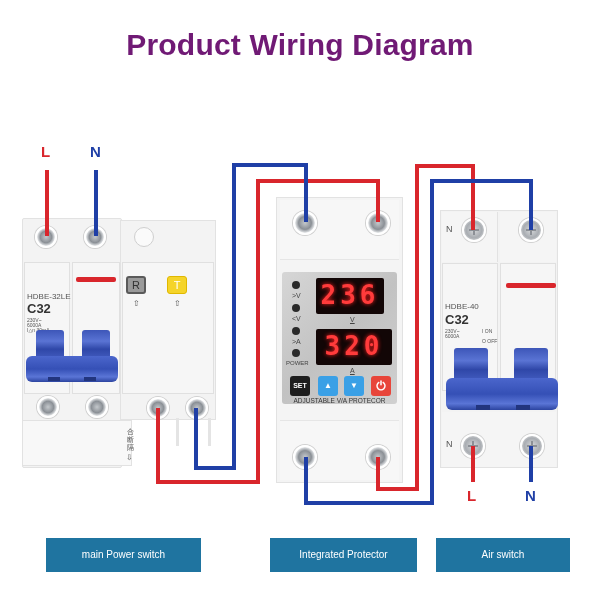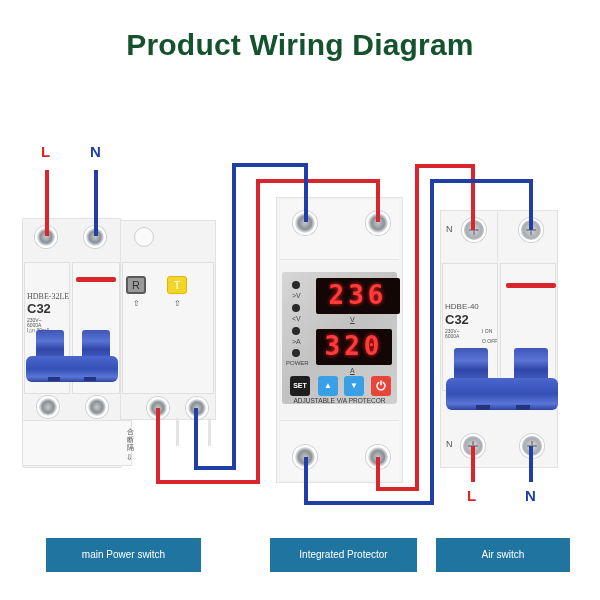--- a/index.html
+++ b/index.html
@@ -2,21 +2,21 @@
 <html><head>
 <meta charset="utf-8">
 <style>
   * { box-sizing: border-box; margin: 0; padding: 0; }
   html, body { width: 600px; height: 600px; background: #ffffff; overflow: hidden; }
   body { position: relative; font-family: "Liberation Sans", sans-serif; }
 
   .title {
     position: absolute; left: 0; top: 28px; width: 600px; text-align: center;
     font-family: "Liberation Sans", sans-serif; font-weight: bold; font-size: 30px;
-    color: #14532d; letter-spacing: 0.2px;
+    color: #701a75; letter-spacing: 0.2px;
   }
 
   svg.wires { position: absolute; left: 0; top: 0; width: 600px; height: 600px; z-index: 3; pointer-events: none; }
 
   .device { position: absolute; background: #f3f3f3; border: 1px solid #e2e2e2; }
   .module { position: absolute; background: #f6f6f6; border: 1px solid #e0e0e0; }
 
   .screw {
     position: absolute; width: 22px; height: 22px; border-radius: 50%;
     background: radial-gradient(circle at 50% 50%, #c4c8cc 0%, #8b9096 45%, #e8eaec 70%, #ffffff 100%);
@@ -105,21 +105,21 @@
 
   <div style="position:absolute; left:176px; top:418px; width:3px; height:28px; background:#e4e4e4;"></div>
   <div style="position:absolute; left:208px; top:418px; width:3px; height:28px; background:#e4e4e4;"></div>
 
   <div class="screw" style="left:35px; top:226px;"></div>
   <div class="screw" style="left:84px; top:226px;"></div>
   <div class="test-circle" style="left:134px; top:227px;"></div>
 
   <div class="redbar" style="left:76px; top:277px; width:40px;"></div>
 
-  <div class="model-text" style="left:27px; top:292px;font-family:Liberation Serif, serif;">HDBE-32LE</div>
+  <div class="model-text" style="left:27px; top:292px;">HDBE-32LE</div>
   <div class="rating-text" style="left:27px; top:301px;">C32</div>
   <div class="small-text" style="left:27px; top:316px; font-size:5px;">230V~</div>
   <div class="small-text" style="left:27px; top:321px; font-size:5px;">6000A</div>
   <div class="small-text" style="left:27px; top:326px; font-size:5px;">I△n 30mA</div>
 
   <div class="btn-r" style="left:126px; top:276px;">R</div>
   <div class="btn-t" style="left:167px; top:276px;">T</div>
   <div class="small-text" style="left:133px; top:300px; font-size:8px;">⇧</div>
   <div class="small-text" style="left:174px; top:300px; font-size:8px;">⇧</div>
 
@@ -151,21 +151,21 @@
   <div class="panel">
     <div class="led" style="left:10px; top:9px;"></div>
     <div class="led-label" style="left:10px; top:20px;">&gt;V</div>
     <div class="led" style="left:10px; top:32px;"></div>
     <div class="led-label" style="left:10px; top:43px;">&lt;V</div>
     <div class="led" style="left:10px; top:55px;"></div>
     <div class="led-label" style="left:10px; top:66px;">&gt;A</div>
     <div class="led" style="left:10px; top:77px;"></div>
     <div class="led-label" style="left:4px; top:88px; font-size:6px;">POWER</div>
 
-    <div class="display" style="left:34px; top:6px; width:84px; height:36px;">236</div>
+    <div class="display" style="left:34px; top:6px; width:68px; height:36px;">236</div>
     <div class="unit" style="left:68px; top:44px; text-decoration:underline;">V</div>
     <div class="display" style="left:34px; top:57px; width:76px; height:36px;">320</div>
     <div class="unit" style="left:68px; top:95px; text-decoration:underline;">A</div>
 
     <div class="pbtn" style="left:8px; top:104px; background:#1e1e1e; font-size:7px;">SET</div>
     <div class="pbtn" style="left:36px; top:104px; background:#3aa0e6;">▲</div>
     <div class="pbtn" style="left:62px; top:104px; background:#3aa0e6;">▼</div>
     <div class="pbtn" style="left:89px; top:104px; background:#e8453a; font-size:12px;">⏻</div>
 
     <div class="panel-caption" style="top:125px;">ADJUSTABLE V/A PROTECOR</div>

